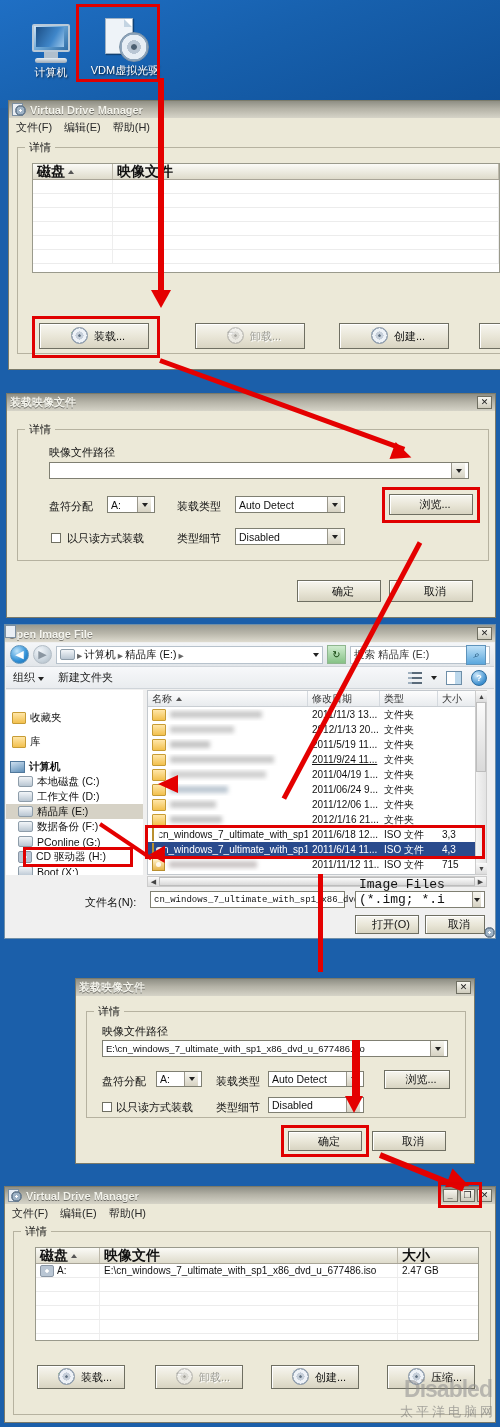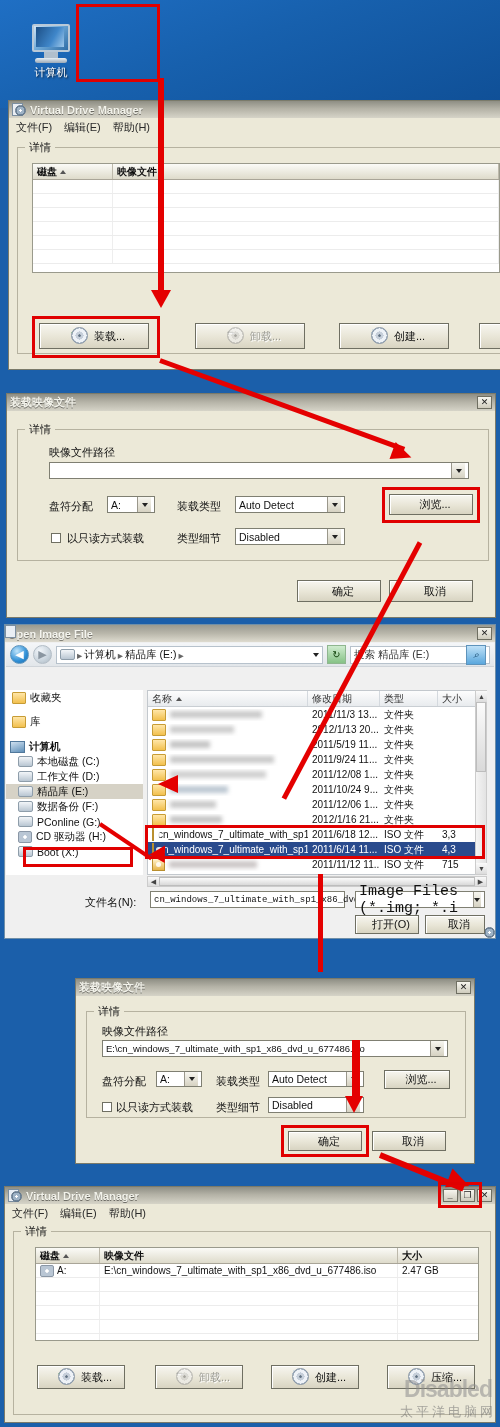--- a/index.html
+++ b/index.html
@@ -51,21 +51,21 @@
   .tbtns{margin-left:auto;display:flex;gap:2px;}
   .tbtn{width:15px;height:13px;background:linear-gradient(180deg,#f6f5ee,#cfccbd);
     border:1px solid #6f6f62;font-size:9px;line-height:11px;text-align:center;color:#222;
     text-shadow:none;font-weight:bold;box-sizing:border-box;}
   .menubar{height:16px;display:flex;align-items:center;gap:12px;padding:1px 7px 0;font-size:11px;color:#2a2a2a;}
   .group{position:absolute;border:1px solid #b6b2a0;border-top-color:#b6b2a0;}
   .group>.glabel{position:absolute;top:-8px;left:7px;background:#ece9d8;padding:0 4px;font-size:11px;color:#1a1a1a;}
 
   .tbl{position:absolute;background:#fff;border:1px solid #9a9a8c;box-sizing:border-box;overflow:hidden;}
   .thead{display:flex;height:15px;background:linear-gradient(180deg,#fbfbf7,#dedbcb);
-    border-bottom:1px solid #a9a598;font-size:10px;font-weight:bold;color:#111;}
+    border-bottom:1px solid #a9a598;font-size:14px;font-weight:bold;color:#111;}
   .th{padding:1px 4px;box-sizing:border-box;border-right:1px solid #bdb9ab;display:flex;align-items:center;gap:3px;}
   .trow{display:flex;height:13px;font-size:10px;color:#111;border-bottom:1px solid #ececec;}
   .td{padding:0 4px;box-sizing:border-box;border-right:1px solid #eee;display:flex;align-items:center;gap:3px;overflow:hidden;white-space:nowrap;}
   .sortarrow{width:0;height:0;border-left:3px solid transparent;border-right:3px solid transparent;border-bottom:4px solid #555;}
 
   .btn{position:absolute;background:linear-gradient(180deg,#f7f6f0 0%,#e8e5d6 55%,#d8d4c2 100%);
     border:1px solid #6f6f62;box-sizing:border-box;font-size:11px;color:#111;
     display:flex;align-items:center;justify-content:center;gap:6px;
     box-shadow:inset 1px 1px 0 #fff;padding-left:8px;}
   .btn.disabled{color:#9b9b93;text-shadow:1px 1px 0 #fff;}
@@ -151,20 +151,29 @@
     <div class="glyph">
       <div class="mon">
           <div class="screen"></div>
           <div class="scr2"></div>
           <div class="stand"></div>
           <div class="base"></div>
         </div>
     </div>
     <span class="dlabel">计算机</span>
   </div>
+  <div class="dicon" style="left:82px;top:10px;">
+    <div class="glyph">
+      <div class="vdm">
+          <div class="page"></div>
+          <div class="disc"></div>
+        </div>
+    </div>
+    <span class="dlabel">VDM虚拟光驱</span>
+  </div>
   <div class="hl" style="left:76px;top:4px;width:84px;height:78px;"></div>
 </div>
 
 <div class="win" style="left:8px;top:100px;width:505px;height:270px;">
   <div class="titlebar">
     <span class="tico">
         <i class="p"></i>
         <i class="d"></i>
       </span>
     <span>Virtual Drive Manager</span>
@@ -320,23 +329,37 @@
       <span>精品库 (E:)</span>
       <span class="sep">▸</span>
       <i class="caret" style="margin-left:auto;"></i>
     </span>
     <span class="refresh">↻</span>
     <span class="searchbox">
       <span placeholder="搜索 精品库 (E:)">搜索 精品库 (E:)</span>
       <i class="searchbtn">⌕</i>
     </span>
   </div>
+  <div class="cmdbar" style="top:42px;">
+    <span><span>组织</span> <i class="caret" style="display:inline-block;"></i></span>
+    <span>新建文件夹</span>
+    <span class="right">
+      <span class="viewico">
+          <i></i>
+          <i></i>
+          <i></i>
+        </span>
+      <i class="caret"></i>
+      <span class="paneico"></span>
+      <span class="helpico">?</span>
+    </span>
+  </div>
 
   <div class="navpane" style="left:1px;top:65px;width:137px;height:185px;">
-    <div class="navitem" style="margin-top:0;font-family:Liberation Mono, monospace;">
+    <div class="navitem" style="margin-top:20px;font-family:Liberation Mono, monospace;">
         <i class="folderico"></i>
         <span>收藏夹</span>
       </div>
     <div class="navitem" style="margin-top:9px;">
         <i class="folderico"></i>
         <span>库</span>
       </div>
     <div class="navitem top" style="margin-top:10px;padding-left:4px;">
         <i class="pcico"></i>
         <span>计算机</span>
@@ -413,39 +436,39 @@
         </div>
         <div class="fc" style="width:72px;">2011/5/19 11...</div>
         <div class="fc" style="width:58px;">文件夹</div>
         <div class="fc" style="width:40px;"></div>
       </div>
     <div class="frow">
         <div class="fc" style="width:160px;">
           <i class="folderico"></i>
           <span class="blur" style="background:#c9c9c9;width:104px;height:7px;display:inline-block;"></span>
         </div>
-        <div class="fc" style="width:72px;">2011/9/24 11...</div>
+        <div class="fc" style="width:72px;text-decoration:underline;">2011/9/24 11...</div>
         <div class="fc" style="width:58px;">文件夹</div>
         <div class="fc" style="width:40px;"></div>
       </div>
     <div class="frow">
         <div class="fc" style="width:160px;">
           <i class="folderico"></i>
           <span class="blur" style="background:#cfcfcf;width:96px;height:7px;display:inline-block;"></span>
         </div>
-        <div class="fc" style="width:72px;">2011/12/08 1...</div>
+        <div class="fc" style="width:72px;">2011/04/19 1...</div>
         <div class="fc" style="width:58px;">文件夹</div>
         <div class="fc" style="width:40px;"></div>
       </div>
     <div class="frow">
         <div class="fc" style="width:160px;">
           <i class="folderico"></i>
           <span class="blur" style="background:#bcc7d2;width:58px;height:7px;display:inline-block;"></span>
         </div>
-        <div class="fc" style="width:72px;">2011/10/24 9...</div>
+        <div class="fc" style="width:72px;">2011/06/24 9...</div>
         <div class="fc" style="width:58px;">文件夹</div>
         <div class="fc" style="width:40px;"></div>
       </div>
     <div class="frow">
         <div class="fc" style="width:160px;">
           <i class="folderico"></i>
           <span class="blur" style="background:#c9c9c9;width:46px;height:7px;display:inline-block;"></span>
         </div>
         <div class="fc" style="width:72px;">2011/12/06 1...</div>
         <div class="fc" style="width:58px;">文件夹</div>
@@ -500,21 +523,21 @@
   </div>
   <div class="hl" style="left:140px;top:200px;width:340px;height:34px;"></div>
 
   <span class="lbl" style="left:80px;top:270px;">文件名(N):</span>
   <div class="combo" style="left:145px;top:266px;width:195px;height:17px;font-family:'Liberation Mono',monospace;font-size:9px;">
     <span>cn_windows_7_ultimate_with_sp1_x86_dvd</span>
     <span class="arw">
         <i class="caret"></i>
       </span>
   </div>
-  <div class="combo" style="left:350px;top:266px;width:130px;height:17px;font-family:'Liberation Mono',monospace;font-size:15px;">
+  <div class="combo" style="left:350px;top:266px;width:130px;height:17px;font-family:'Liberation Mono',monospace;font-size:13px;align-items:flex-end;">
     <span>Image Files (*.img; *.i</span>
     <span class="arw">
         <i class="caret"></i>
       </span>
   </div>
   <div class="btn" style="left:350px;top:290px;width:64px;height:19px;">
       <span>打开(O)</span>
     </div>
   <div class="btn" style="left:420px;top:290px;width:60px;height:19px;">
       <span>取消</span>

